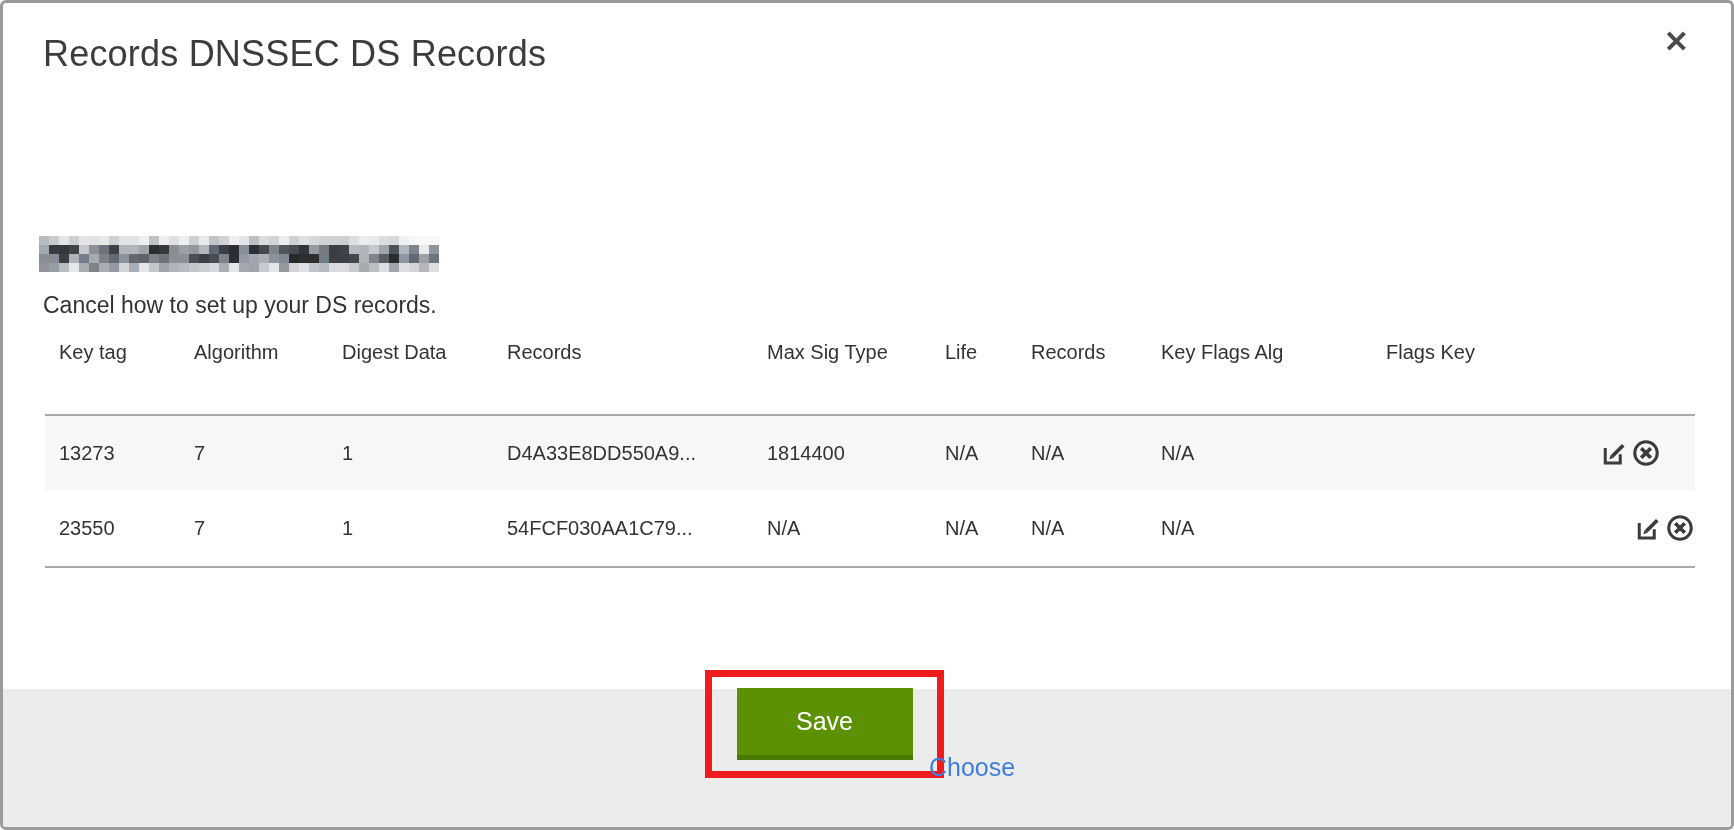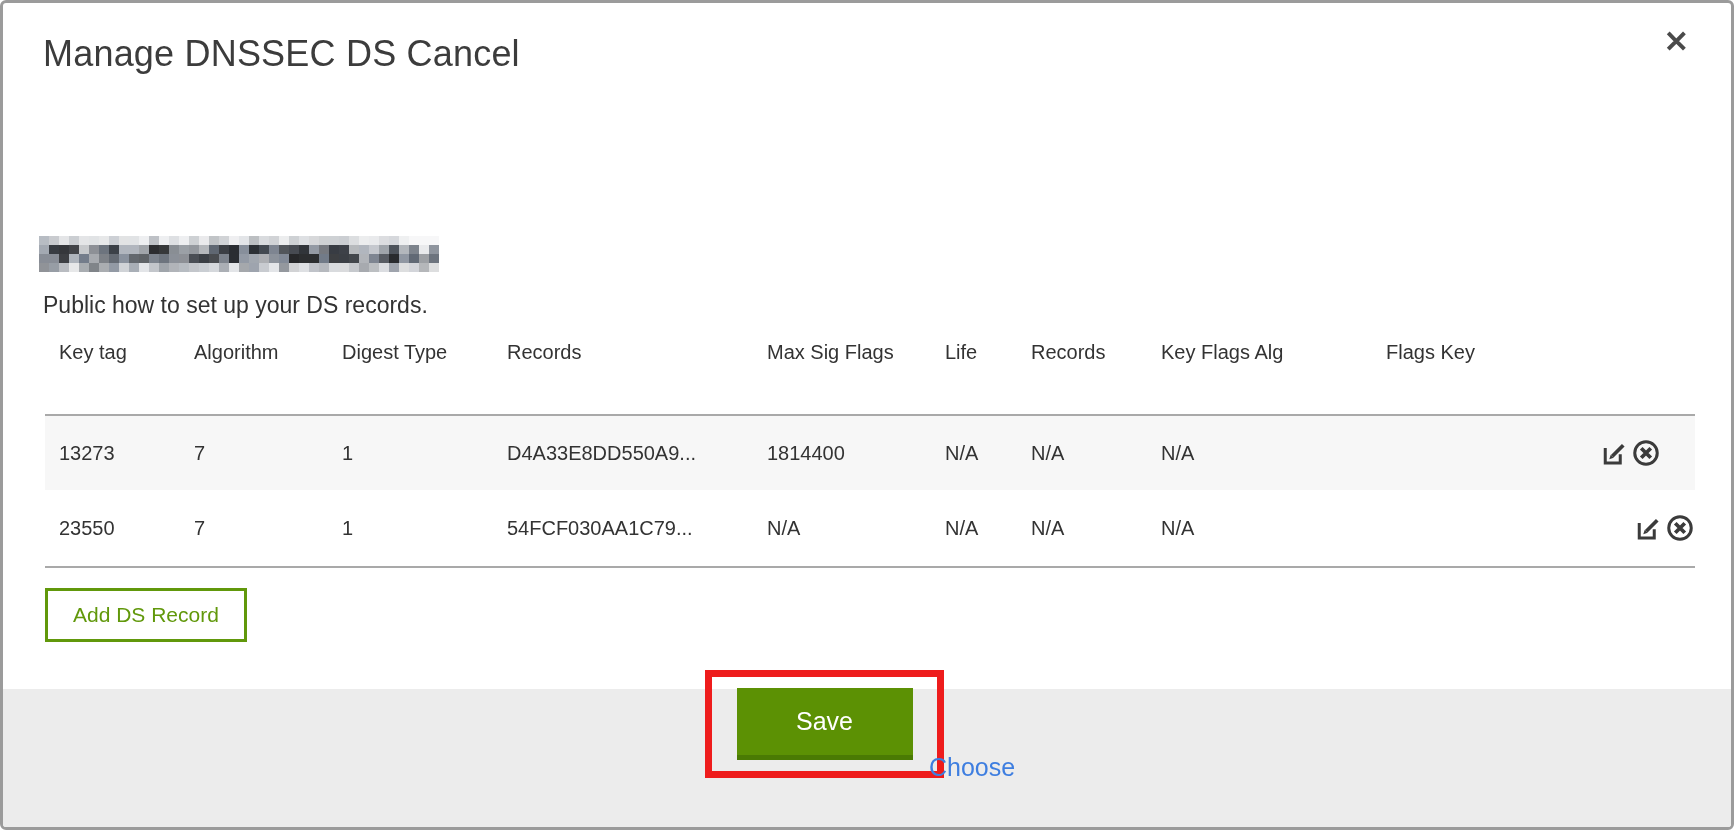--- a/index.html
+++ b/index.html
@@ -124,21 +124,21 @@
     color: var(--link_blue, #3e7ee0);
     text-decoration: none;
     cursor: pointer;
   }
 </style>
 </head>
 <body>
 
 <div class="modal">
 
-  <h1 class="modal-title">Manage DNSSEC DS Cancel</h1>
+  <h1 class="modal-title">Records DNSSEC DS Records</h1>
 
   <button class="close-btn">✕</button>
 
   <div class="redacted-domain">
       <i style="background: rgb(183, 188, 195);"></i>
       <i style="background: rgb(201, 203, 207);"></i>
       <i style="background: rgb(228, 229, 231);"></i>
       <i style="background: rgb(203, 206, 210);"></i>
       <i style="background: rgb(228, 229, 231);"></i>
       <i style="background: rgb(225, 227, 229);"></i>
@@ -291,42 +291,42 @@
       <i style="background: rgb(167, 170, 175);"></i>
       <i style="background: rgb(188, 191, 194);"></i>
       <i style="background: rgb(219, 221, 225);"></i>
       <i style="background: rgb(159, 164, 173);"></i>
       <i style="background: rgb(221, 222, 223);"></i>
       <i style="background: rgb(211, 213, 218);"></i>
       <i style="background: rgb(181, 183, 186);"></i>
       <i style="background: rgb(221, 222, 223);"></i>
     </div>
 
-  <p class="instruction">Public how to set up your DS records.</p>
+  <p class="instruction">Cancel how to set up your DS records.</p>
 
   <table class="ds-table">
     <colgroup>
       <col class="c1">
         <col class="c2">
         <col class="c3">
         <col class="c4">
         <col class="c5">
       <col class="c6">
         <col class="c7">
         <col class="c8">
         <col class="c9">
         <col class="c10">
     </colgroup>
     <thead>
       <tr>
         <th>Key tag</th>
         <th>Algorithm</th>
-        <th>Digest Type</th>
+        <th>Digest Data</th>
         <th>Records</th>
-        <th>Max Sig Flags</th>
+        <th>Max Sig Type</th>
         <th>Life</th>
         <th>Records</th>
         <th>Key Flags Alg</th>
         <th>Flags Key</th>
         <th></th>
       </tr>
     </thead>
     <tbody>
       <tr class="row-odd">
         <td>13273</td>
@@ -366,21 +366,20 @@
                   <path d="M8.2 17 l1.2-3.6 2.4 2.4 z" fill="#3b3b3b" stroke="none"></path>
                 </svg></span></button><button class="icon-btn"><span><svg width="30" height="30" viewBox="0 0 24 24" fill="none" stroke="#3b3b3b">
                   <circle cx="12" cy="12" r="9" stroke-width="2.4"></circle>
                   <path d="M8.2 8.2 L15.8 15.8 M15.8 8.2 L8.2 15.8" stroke-width="3"></path>
                 </svg></span></button>
         </td>
       </tr>
     </tbody>
   </table>
 
-  <button class="add-ds-btn">Add DS Record</button>
 
   <div class="footer"></div>
 
   <div class="annotation-box">
     <button class="save-btn">Save</button>
   </div>
 
   <a class="cancel-link">Choose</a>
 
 </div>

